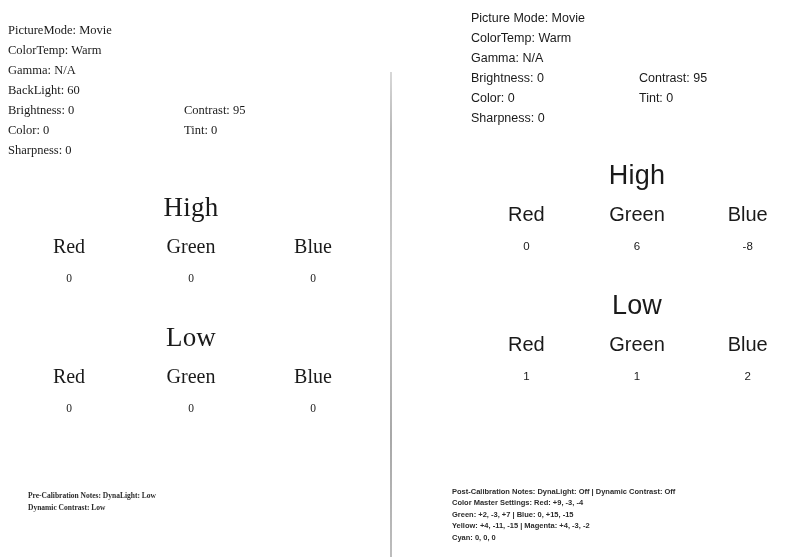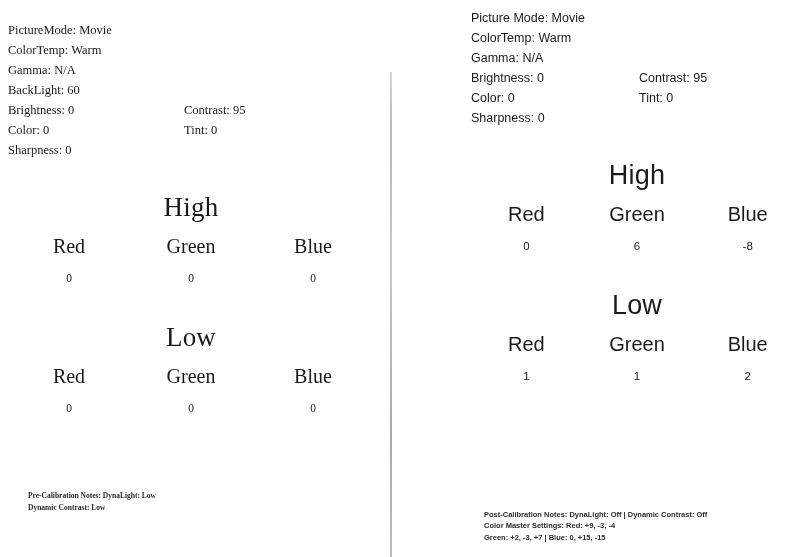--- a/index.html
+++ b/index.html
@@ -106,21 +106,21 @@
     left: 8px;
     bottom: 44px;
     font-size: 7.5px;
     line-height: 11.5px;
     font-weight: bold;
     color: #2b2b2b;
     white-space: nowrap;
     margin-left: 20px;
   }
   .panel-right .notes {
-    left: 74px;
+    left: 42px;
     bottom: 14px;
   }
   .notes .nline { display: block; }
 </style>
 </head>
 <body>
 
 <div class="sheet">
 
   <div class="panel panel-left">
@@ -253,16 +253,18 @@
           <div class="ch-label">Blue</div>
           <div class="ch-value">2</div>
         </div>
       </div>
     </div>
 
     <div class="notes">
       <span class="nline">Post-Calibration Notes: DynaLight: Off | Dynamic Contrast: Off</span>
       <span class="nline">Color Master Settings: Red: +9, -3, -4</span>
       <span class="nline">Green: +2, -3, +7 | Blue: 0, +15, -15</span>
+      <span class="nline">Yellow: +4, -11, -15 | Magenta: +4, -3, -2</span>
+      <span class="nline">Cyan: 0, 0, 0</span>
     </div>
   </div>
 
 </div>
 
 </body></html>

